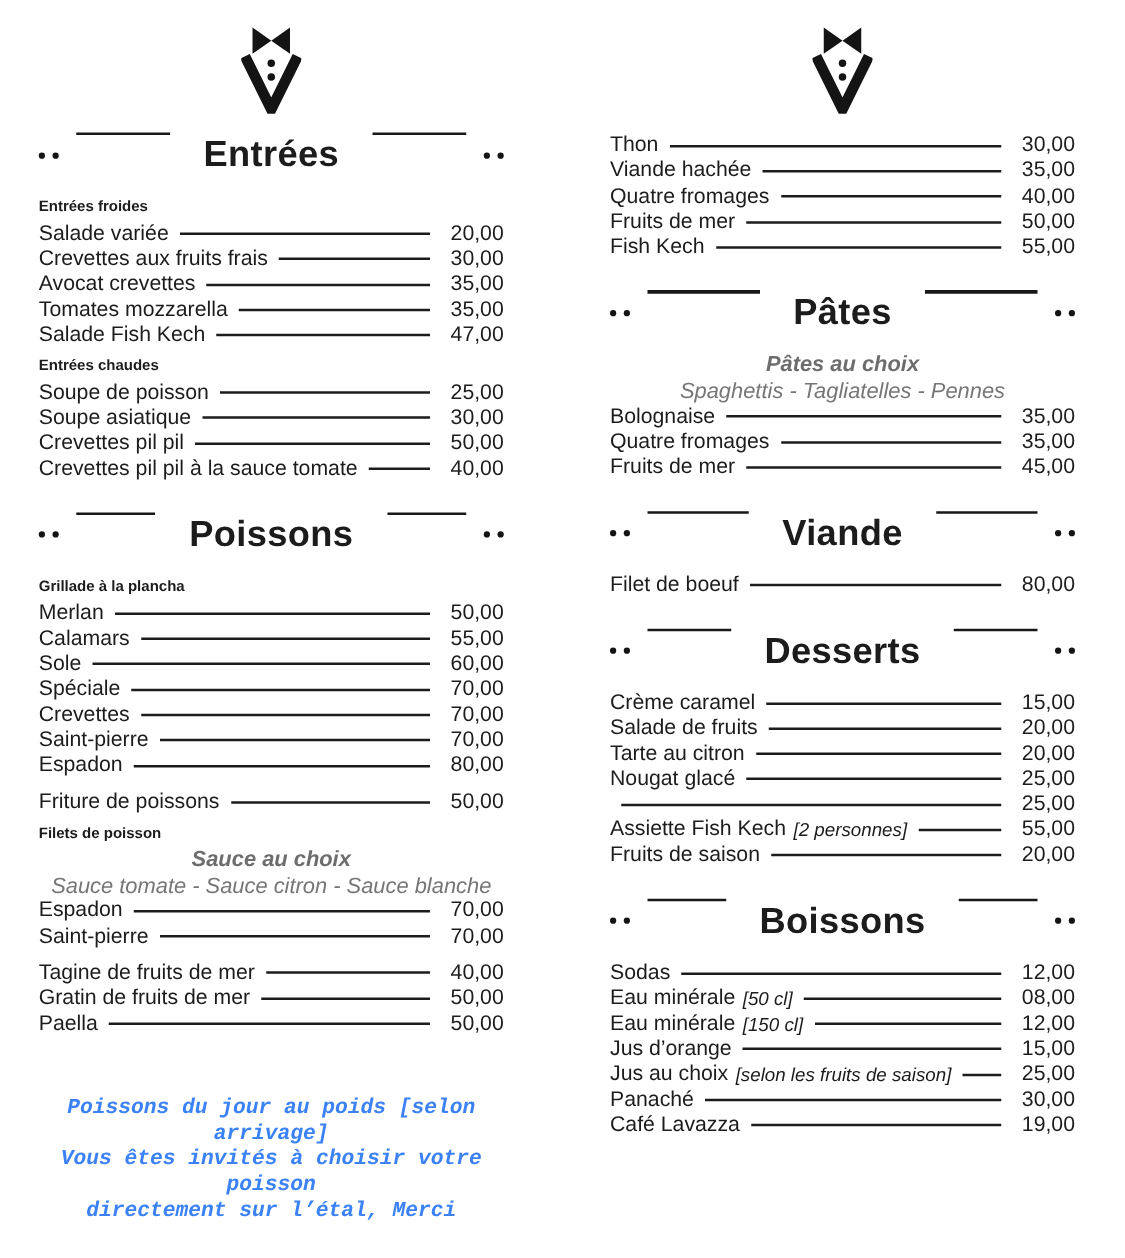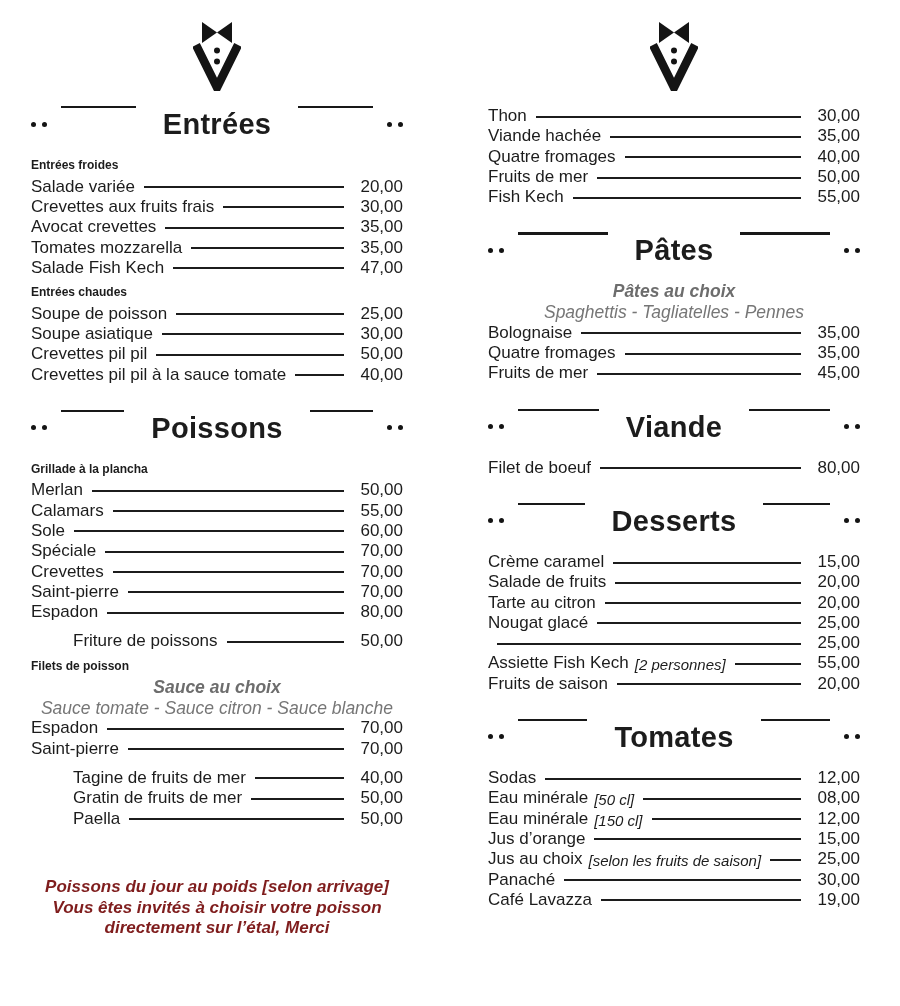--- a/index.html
+++ b/index.html
@@ -15,27 +15,27 @@
   .dots{display:flex;gap:6px;align-items:center;flex:0 0 auto;}
   .dot{width:5px;height:5px;border-radius:50%;background:#141414;display:block;}
   .h-line{flex:1 1 auto;height:2.4px;background:#181818;}
   .h-line.l{margin-left:14px;}
   .h-line.r{margin-right:14px;}
   .h-title{margin:0 27px;font-size:29px;font-weight:700;letter-spacing:.3px;line-height:36px;white-space:nowrap;}
   .block-subtitle{font-weight:700;font-size:12px;line-height:20.5px;text-align:left;margin-bottom:1px;}
   .block-subtitle.gap{margin-top:4px;}
   .block-note{font-style:italic;text-align:center;font-size:17.5px;line-height:20.6px;color:#767676;}
   .block-note.bold{font-weight:700;color:#6d6d6d;}
-  .block-items.gap{margin-top:9px;margin-left:42px;}
+  .block-items.gap{margin-top:9px;}
   .menu-row{display:flex;align-items:center;height:20.3px;}
   .item-name{font-size:17px;white-space:nowrap;flex:0 0 auto;display:flex;align-items:flex-end;}
   .item-detail{font-style:italic;font-size:15px;margin-left:6px;}
   .leader{flex:1 1 auto;height:2px;background:#1c1c1c;margin:1px 9px 0 9px;min-width:16px;}
   .price{font-size:17px;min-width:50px;text-align:right;white-space:nowrap;flex:0 0 auto;}
-  .block-footnote{margin-top:48px;text-align:center;font-style:italic;font-weight:600;color:#7f1d1d;font-size:17px;line-height:20.8px;}
+  .block-footnote{margin-top:48px;text-align:center;font-style:italic;font-weight:600;color:#3b82f6;font-size:17px;line-height:20.8px;font-family:Liberation Mono, monospace;}
 </style>
 </head>
 <body>
 
 <div class="page">
   <div class="col left">
     <svg class="menu-icon" width="48" height="70" viewBox="0 0 48 70" xmlns="http://www.w3.org/2000/svg">
       <polygon points="9,1 24,11.5 9,22" fill="#141414"></polygon>
       <polygon points="39,1 24,11.5 39,22" fill="#141414"></polygon>
       <circle cx="24" cy="29.5" r="3" fill="#141414"></circle>
@@ -425,21 +425,21 @@
           </div>
         </div>
       </section>
       <section class="section">
         <div class="section-heading">
           <span class="dots">
             <span class="dot"></span>
             <span class="dot"></span>
           </span>
           <span class="h-line l"></span>
-          <h2 class="h-title">Tomates</h2>
+          <h2 class="h-title">Boissons</h2>
           <span class="h-line r"></span>
           <span class="dots">
             <span class="dot"></span>
             <span class="dot"></span>
           </span>
         </div>
         <div class="block-items">
           <div class="menu-row">
             <span class="item-name">
               <span>Sodas</span>

